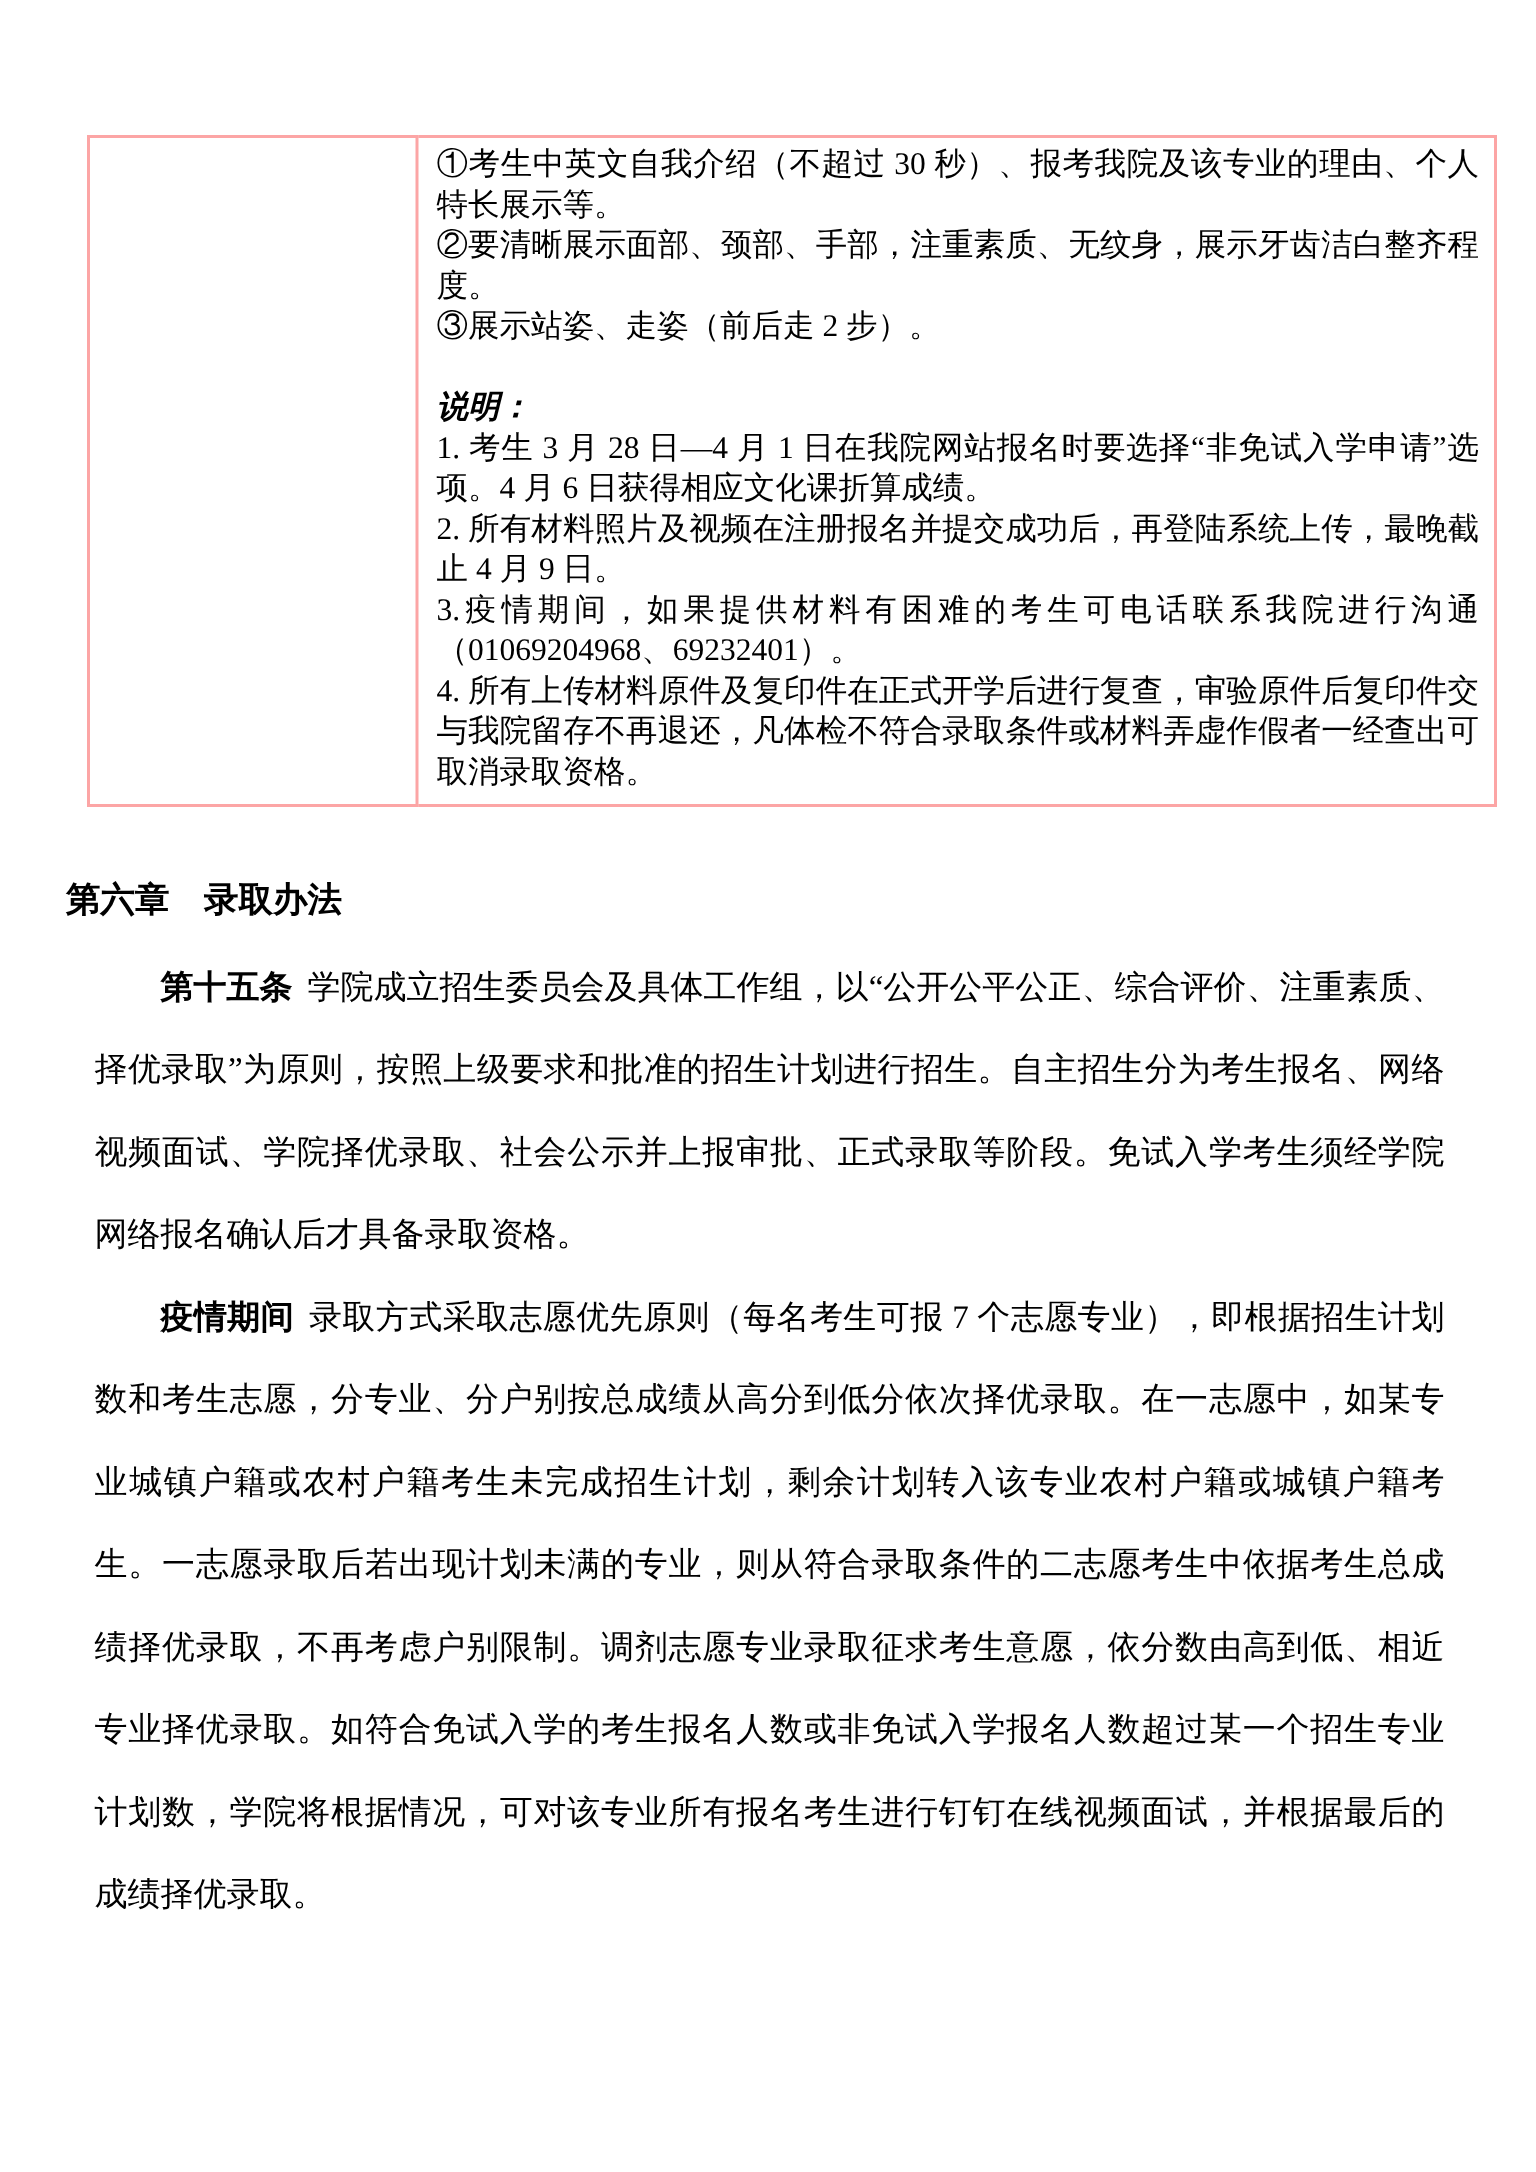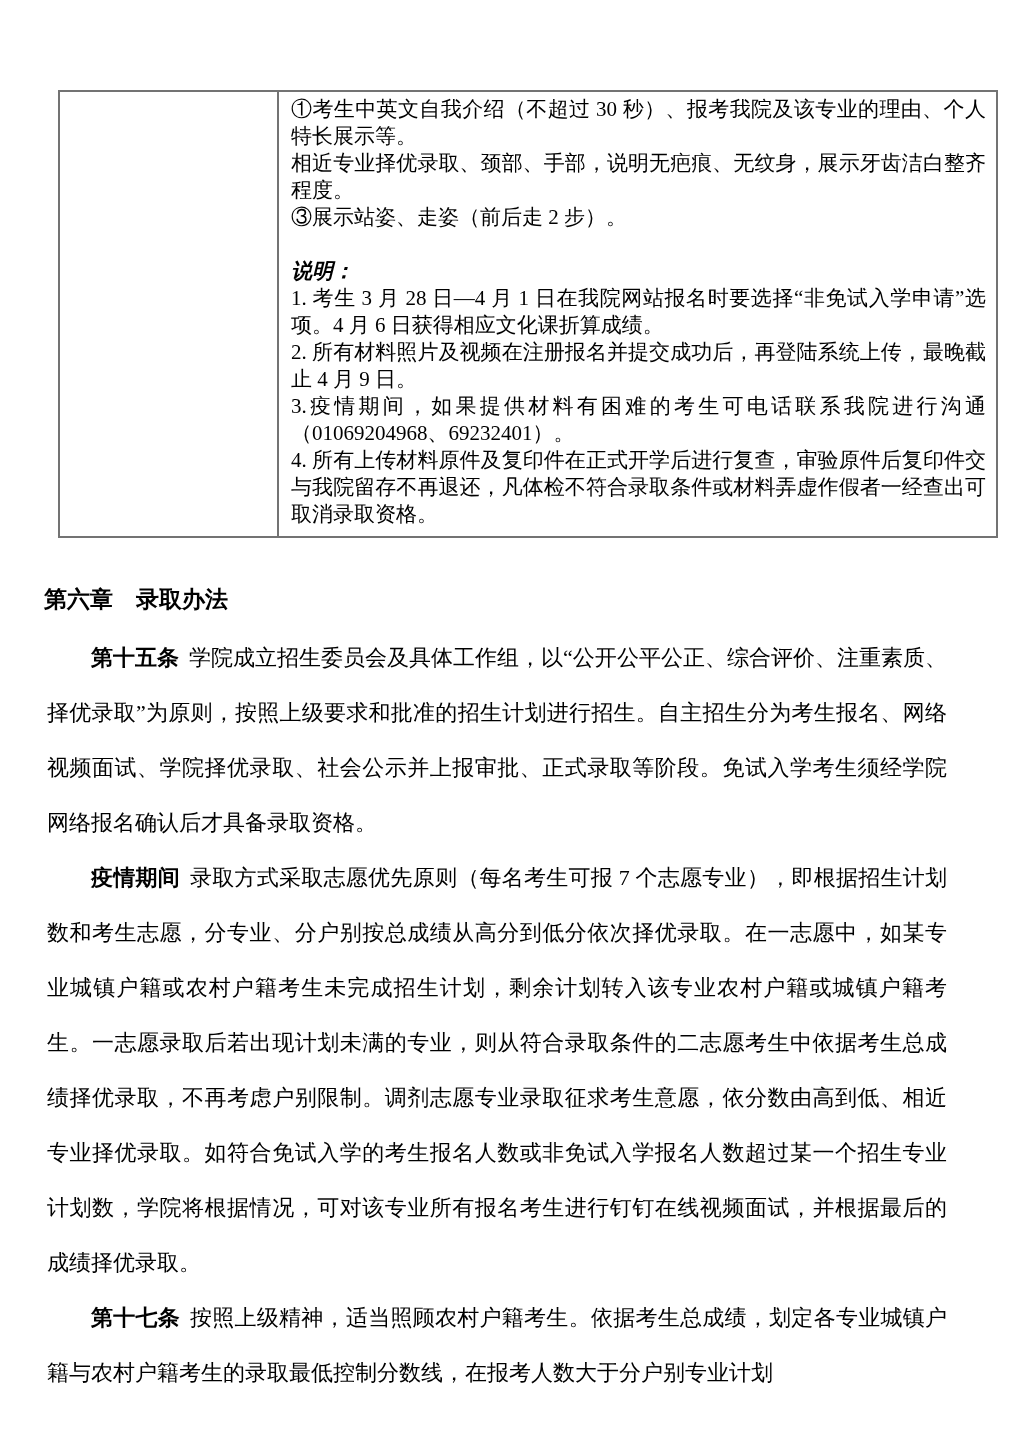--- a/index.html
+++ b/index.html
@@ -24,21 +24,21 @@
   
   .doc-table {
     position: absolute;
     left: 58px;
     top: 90px;
     width: 910px;
     border-collapse: collapse;
     table-layout: fixed;
   }
   .doc-table td {
-    border: 2px solid #737373;
+    border: 2px solid #fca5a5;
     vertical-align: top;
   }
   .cell-left {
     width: 215px;
   }
   .cell-right {
     width: 695px;
     padding: 4px 10px 8px 12px;
     font-size: 21px;
     line-height: 27px;
@@ -64,21 +64,21 @@
     text-align: left;
     font-size: 23px;
     font-weight: bold;
     line-height: 30px;
     padding-left: 44px;
   }
   
   .articles {
     position: absolute;
     top: 630px;
-    left: 47px;
+    left: 63px;
     width: 900px;
   }
   .article {
     margin: 0;
     font-size: 22px;
     line-height: 55px;
     text-align: justify;
     text-indent: 2em;
   }
   .article-label {
@@ -90,21 +90,21 @@
 <body>
 
 <div class="page">
 
   <table class="doc-table">
     <tbody>
         <tr>
       <td class="cell-left"></td>
       <td class="cell-right">
         <p>①考生中英文自我介绍（不超过 30 秒）、报考我院及该专业的理由、个人特长展示等。</p>
-        <p>相近专业择优录取、颈部、手部，说明无疤痕、无纹身，展示牙齿洁白整齐程度。</p>
+        <p>②要清晰展示面部、颈部、手部，注重素质、无纹身，展示牙齿洁白整齐程度。</p>
         <p>③展示站姿、走姿（前后走 2 步）。</p>
         <p class="blank-line"></p>
         <p class="bold">说明：</p>
         <p>1. 考生 3 月 28 日—4 月 1 日在我院网站报名时要选择“非免试入学申请”选项。4 月 6 日获得相应文化课折算成绩。</p>
         <p>2. 所有材料照片及视频在注册报名并提交成功后，再登陆系统上传，最晚截止 4 月 9 日。</p>
         <p>3.疫情期间，如果提供材料有困难的考生可电话联系我院进行沟通（01069204968、69232401）。</p>
         <p>4. 所有上传材料原件及复印件在正式开学后进行复查，审验原件后复印件交与我院留存不再退还，凡体检不符合录取条件或材料弄虚作假者一经查出可取消录取资格。</p>
       </td>
     </tr>
   </tbody>
@@ -112,18 +112,15 @@
 
   <h2 class="chapter-title">第六章　录取办法</h2>
 
   <div class="articles">
     <p class="article">
       <span class="article-label">第十五条</span><span>学院成立招生委员会及具体工作组，以“公开公平公正、综合评价、注重素质、择优录取”为原则，按照上级要求和批准的招生计划进行招生。自主招生分为考生报名、网络视频面试、学院择优录取、社会公示并上报审批、正式录取等阶段。免试入学考生须经学院网络报名确认后才具备录取资格。</span>
     </p>
     <p class="article">
       <span class="article-label">疫情期间</span><span>录取方式采取志愿优先原则（每名考生可报 7 个志愿专业），即根据招生计划数和考生志愿，分专业、分户别按总成绩从高分到低分依次择优录取。在一志愿中，如某专业城镇户籍或农村户籍考生未完成招生计划，剩余计划转入该专业农村户籍或城镇户籍考生。一志愿录取后若出现计划未满的专业，则从符合录取条件的二志愿考生中依据考生总成绩择优录取，不再考虑户别限制。调剂志愿专业录取征求考生意愿，依分数由高到低、相近专业择优录取。如符合免试入学的考生报名人数或非免试入学报名人数超过某一个招生专业计划数，学院将根据情况，可对该专业所有报名考生进行钉钉在线视频面试，并根据最后的成绩择优录取。</span>
     </p>
-    <p class="article">
-      <span class="article-label">第十七条</span><span>按照上级精神，适当照顾农村户籍考生。依据考生总成绩，划定各专业城镇户籍与农村户籍考生的录取最低控制分数线，在报考人数大于分户别专业计划</span>
-    </p>
   </div>
 
 </div>
 
 </body></html>

